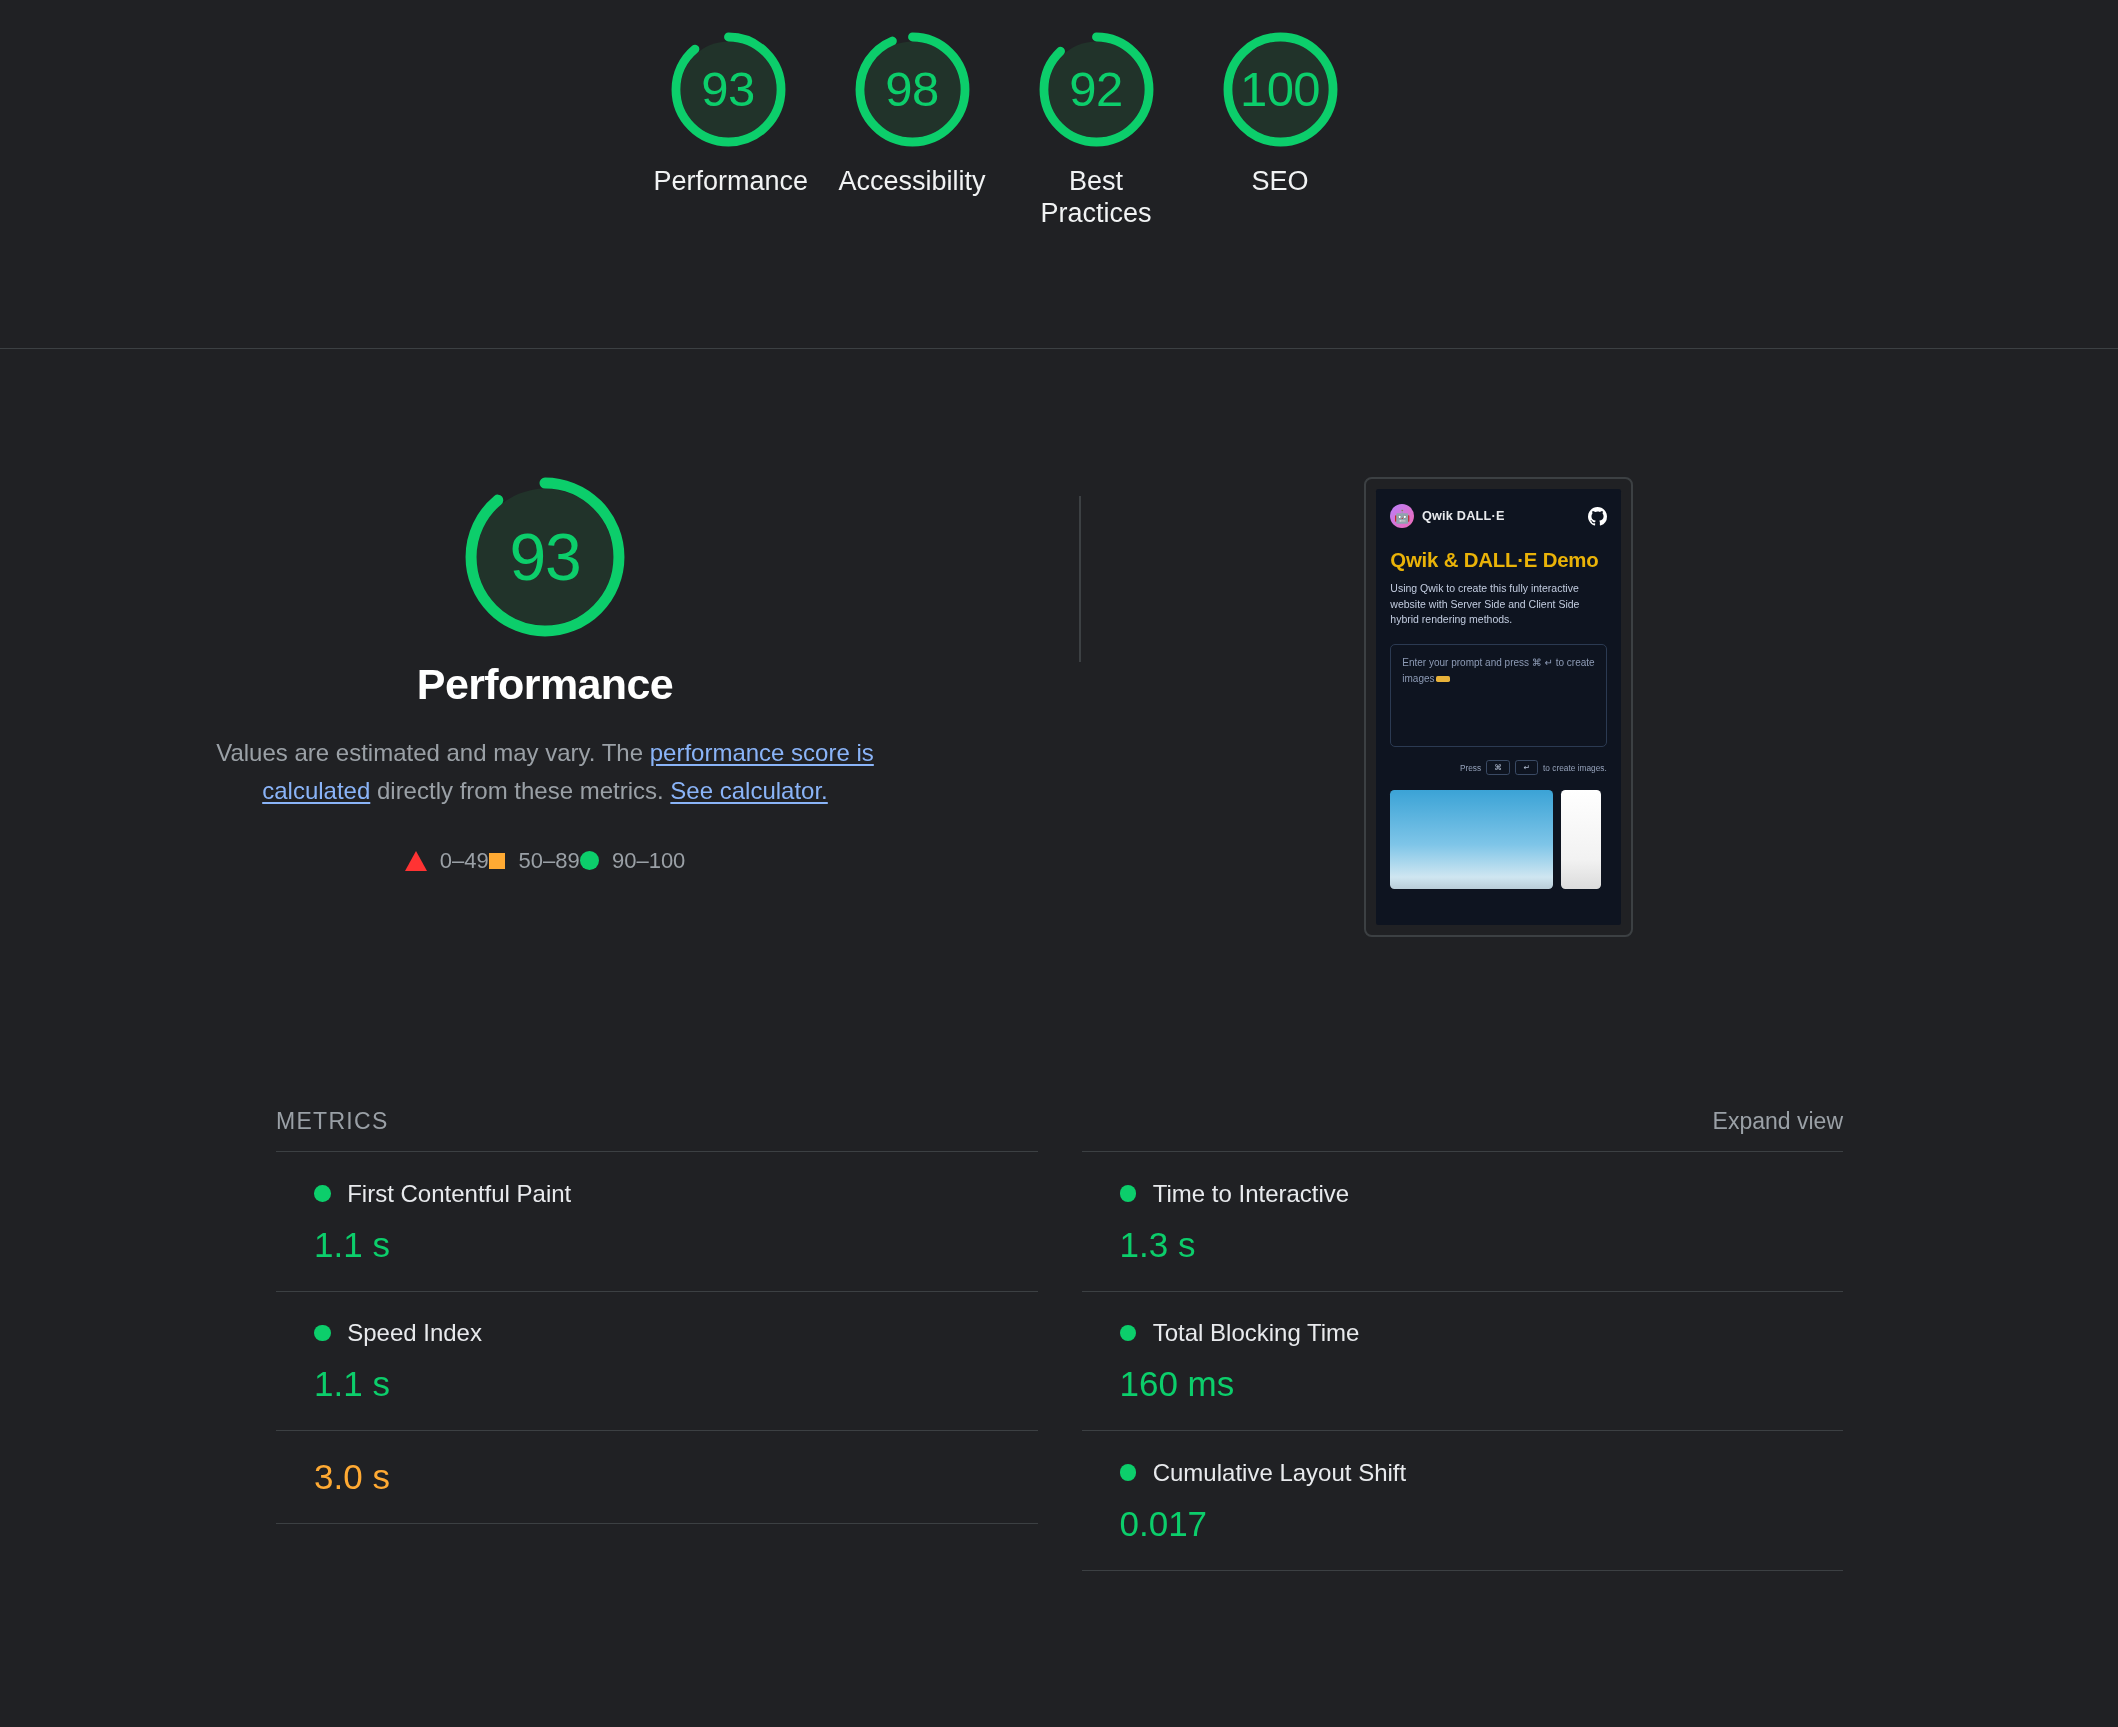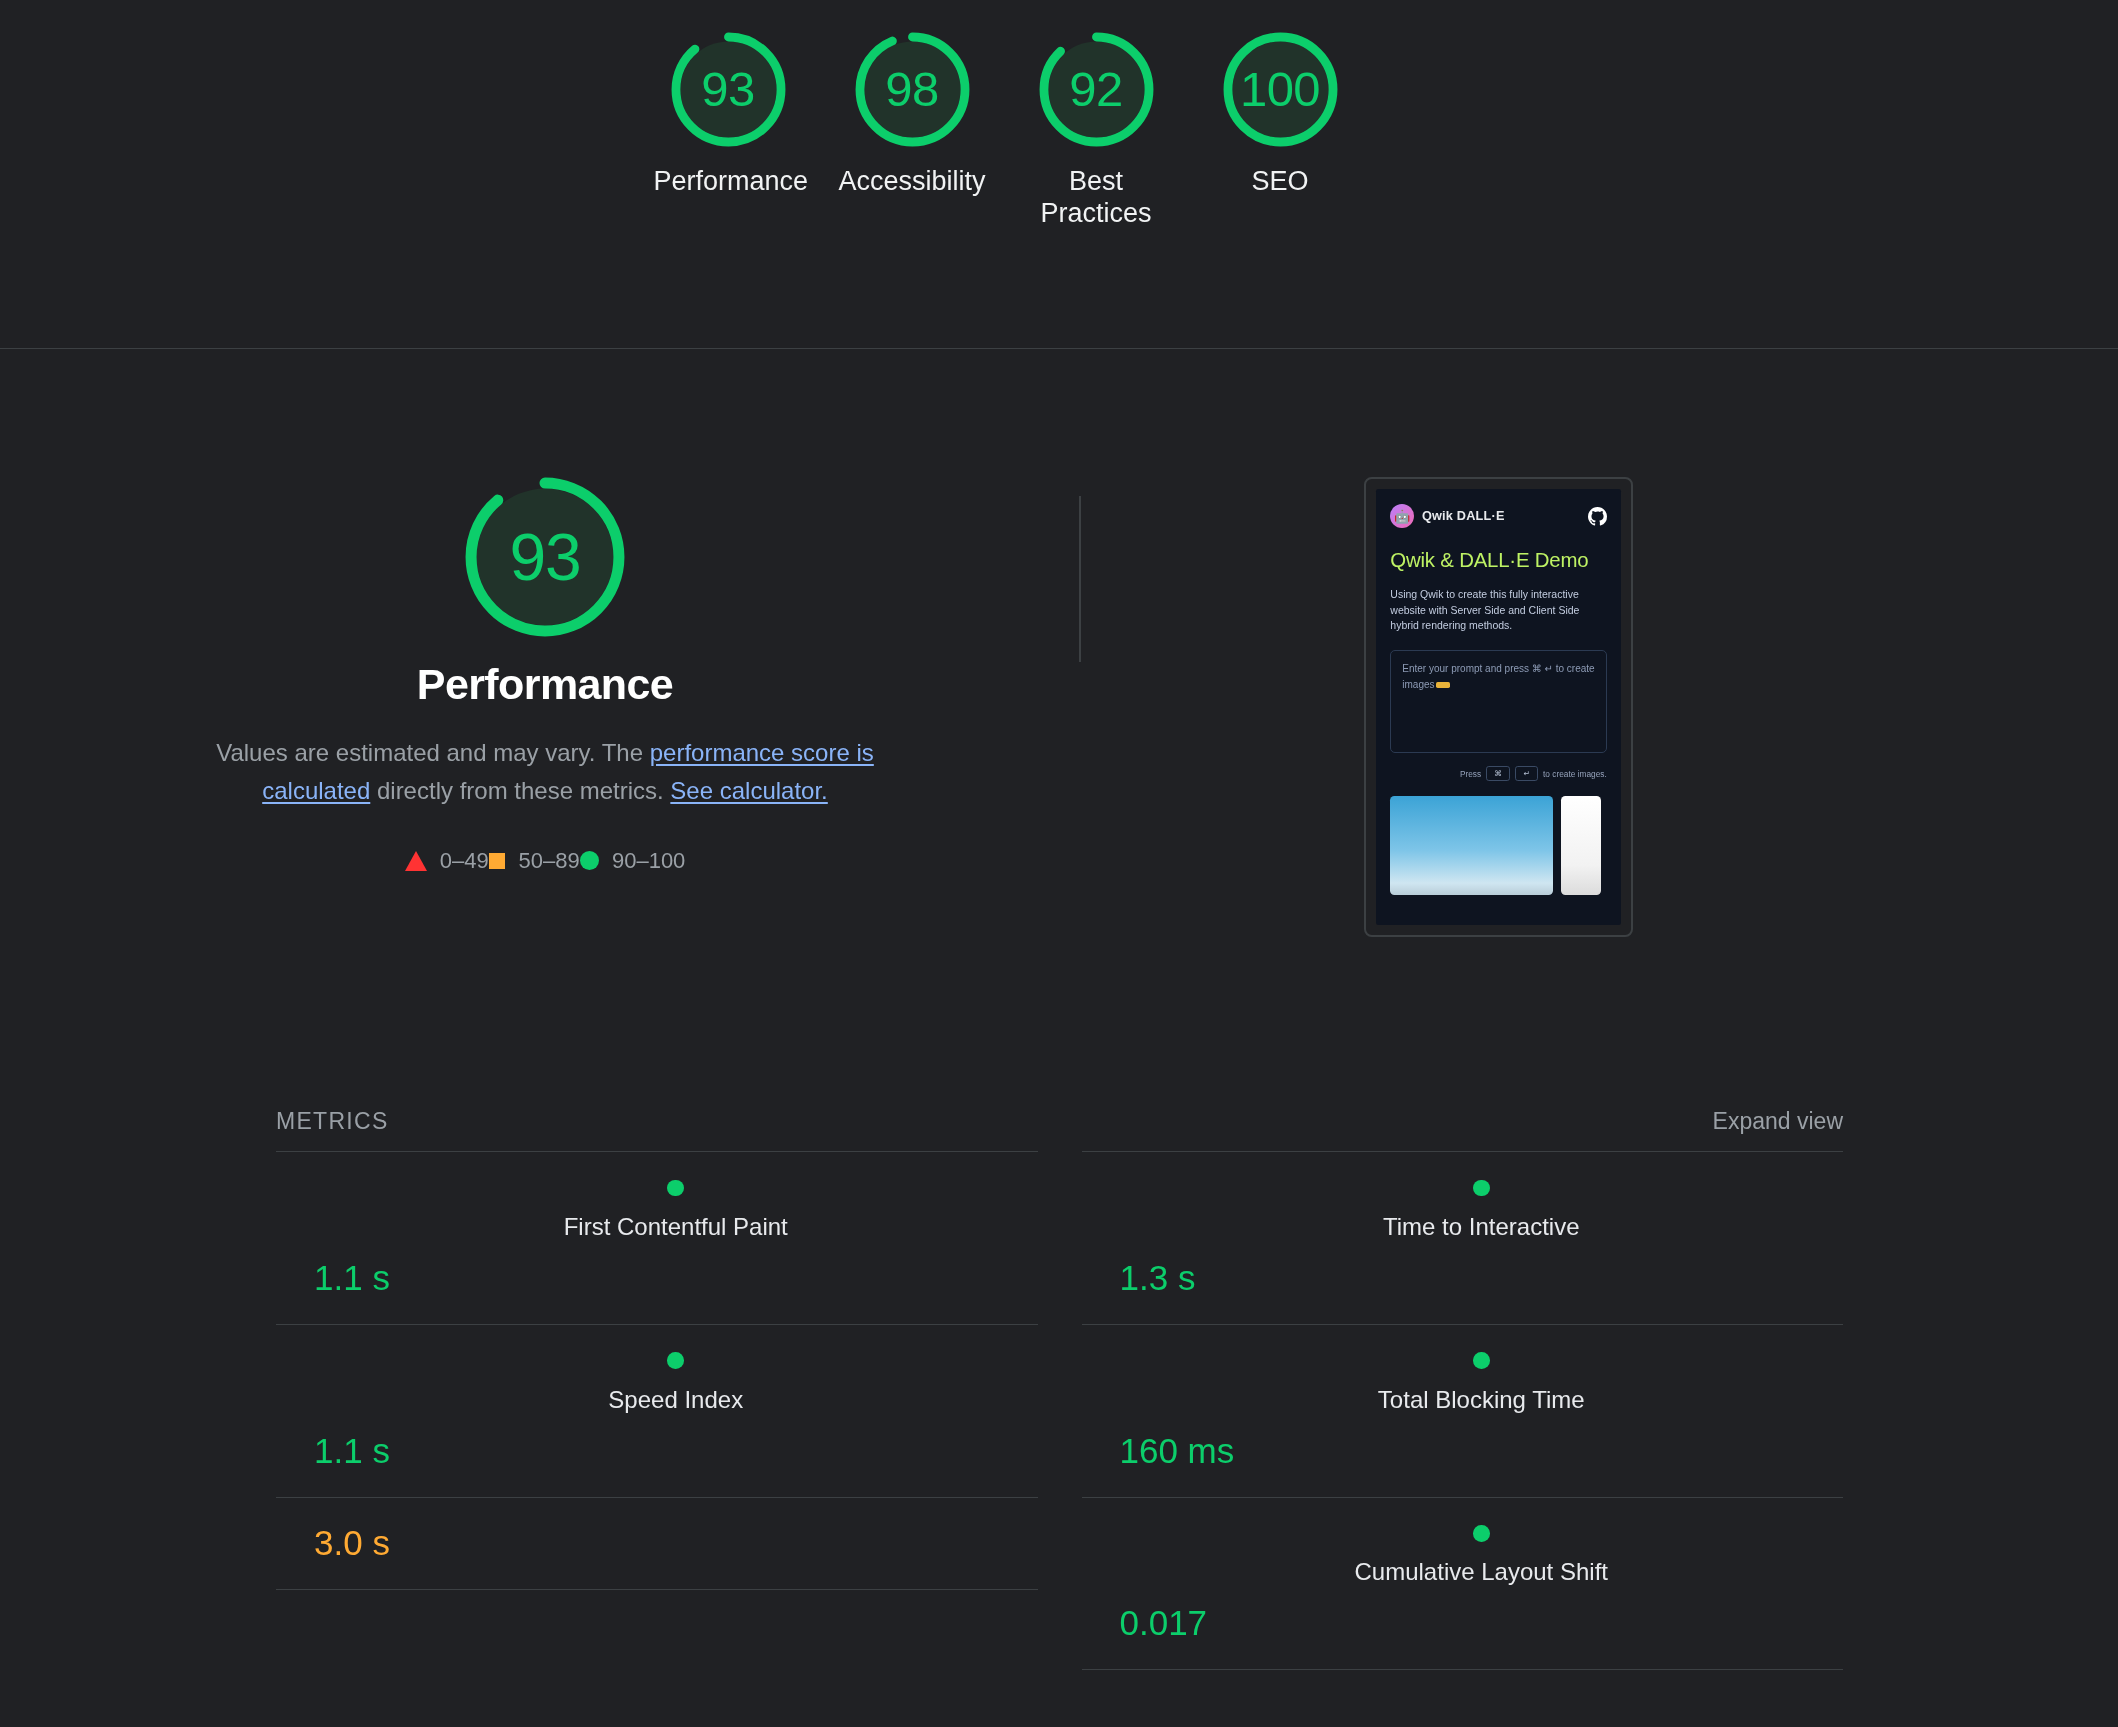--- a/index.html
+++ b/index.html
@@ -200,22 +200,22 @@
     background: linear-gradient(135deg, #b97ffb 0%, #f06ab4 100%);
     display: flex; align-items: center; justify-content: center;
     font-size: 13.2px;
   }
   .thumb-brand-name {
     font-size: 12.7px; font-weight: bold; color: #e8eaed; letter-spacing: 0.2px;
   }
   .gh-icon { width: 19px; height: 19px; fill: #ffffff; }
 
   .thumb-h1 {
-    font-size: 20.4px; font-weight: normal; color: #bef264;
-    letter-spacing: -0.2px; margin-bottom: 15px;
+    font-size: 20.4px; font-weight: bold; color: #eab308;
+    letter-spacing: -0.2px; margin-bottom: 9px;
   }
   .thumb-sub {
     font-size: 10.5px; line-height: 1.45; color: #c3cde0;
     margin-bottom: 16.6px;
   }
 
   .thumb-input {
     border: 0.6px solid #2b3a52;
     border-radius: 5px;
     height: 103px;
@@ -280,21 +280,21 @@
   .metric-col { display: flex; flex-direction: column; }
 
   .metric-row {
     border-top: 1.7px solid #3c4043;
     padding: 27.6px 0 29px 38px;
   }
   .metric-row:last-child { border-bottom: 1.7px solid #3c4043; }
 
   .metric-name {
     display: flex; align-items: center; gap: 16.6px;
-    font-size: 24px; color: #e8eaed; margin-bottom: 19px; flex-direction: column;
+    font-size: 24px; color: #e8eaed; margin-bottom: 19px;
   }
   .metric-value { font-size: 35px; line-height: 1; }
 
   .dot-pass { width: 16.6px; height: 16.6px; border-radius: 50%; background: #0cce6b; flex: none; }
   .dot-avg  { width: 15px; height: 19px; background: #fa3; flex: none; }
 
   .v-pass { color: #0cce6b; }
   .v-avg  { color: #fa3; }
 </style>
 </head>

